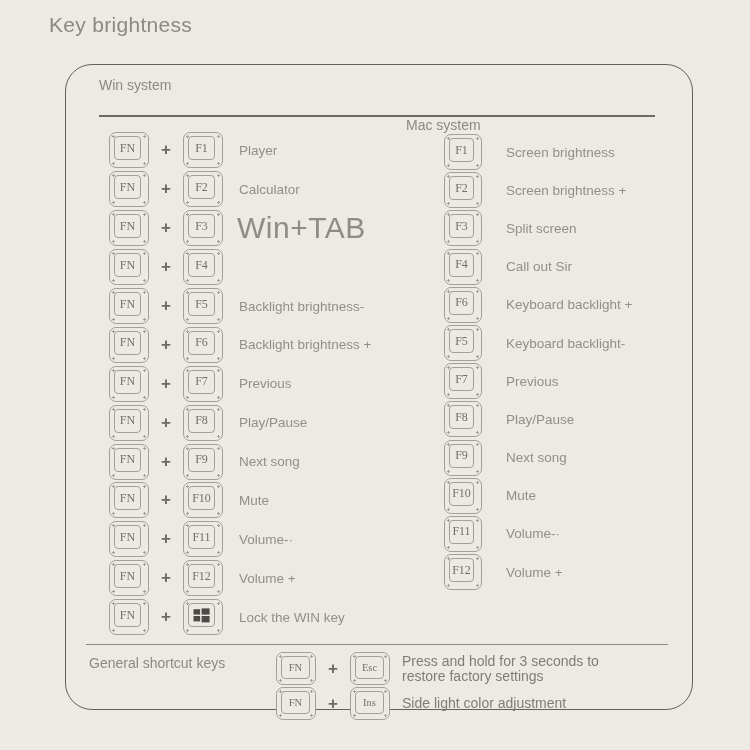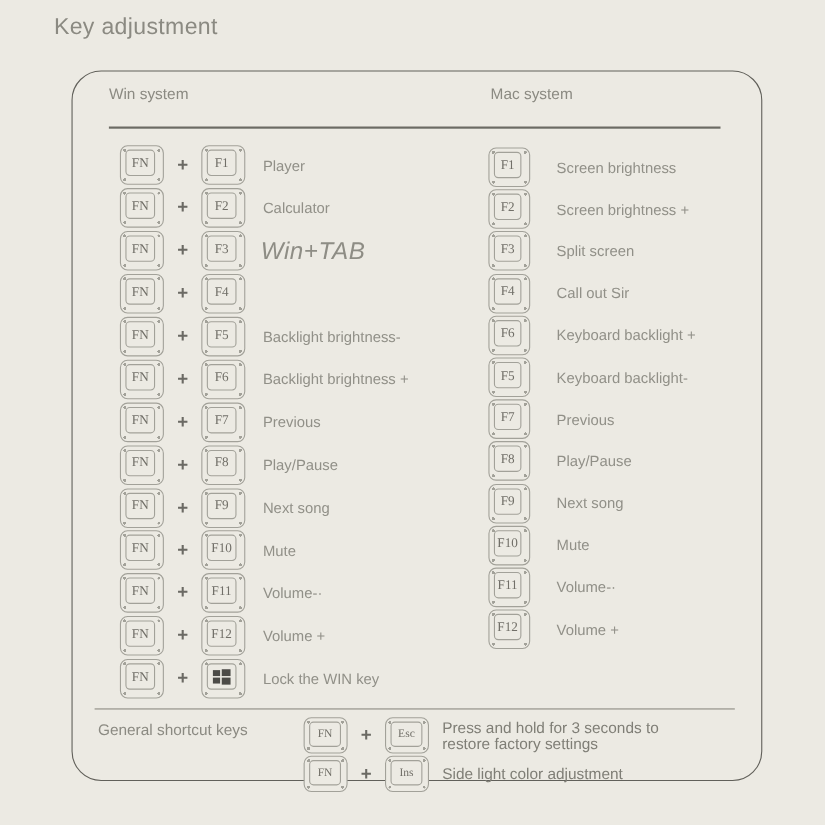--- a/index.html
+++ b/index.html
@@ -7,21 +7,21 @@
     --divider-light:#8B8A82; --key-border:#A2A199; --key-label:#716F68;
     --plus:#6B6A64; --desc:#919088; --desc-big:#8E8D85; --gen-text:#7F7E76; --winlogo:#4C4B47;
   }
   html,body{margin:0;padding:0;}
   body{width:750px;height:750px;background:var(--bg);font-family:"Liberation Sans",sans-serif;}
   .page{position:relative;width:750px;height:750px;overflow:hidden;background:var(--bg);}
   .title{position:absolute;left:49px;top:13px;font-size:21px;color:var(--text);letter-spacing:.3px;}
   .panel{position:absolute;left:65px;top:64px;width:628px;height:646px;
          border:1.6px solid var(--panel-border);border-radius:27px;box-sizing:border-box;}
   .col-header{position:absolute;top:12px;font-size:14px;color:var(--text);}
-  .header-win{left:33px;} .header-mac{left:380px;}
+  .header-win{left:33px;} .header-mac{left:340px;margin-top:40px;}
   .divider-top{position:absolute;left:33px;top:50px;width:556px;height:2px;background:var(--divider-dark);}
   .win-rows{position:absolute;left:43px;top:66px;}
   .mac-rows{position:absolute;left:378px;top:68px;}
   .row{display:flex;align-items:center;height:38.9px;}
   .mac-rows .row{height:38.2px;}
   
   .key{position:relative;width:40px;height:36px;border:1.2px solid var(--key-border);
        border-radius:7px;box-sizing:border-box;flex:none;background:var(--bg);}
   .key::after{content:'';position:absolute;inset:0;border-radius:7px;pointer-events:none;
        background:
@@ -29,36 +29,36 @@
         radial-gradient(circle 1.4px at calc(100% - 3.5px) 3.5px, var(--key-border) 97%, rgba(0,0,0,0) 100%),
         radial-gradient(circle 1.4px at 3.5px calc(100% - 3.5px), var(--key-border) 97%, rgba(0,0,0,0) 100%),
         radial-gradient(circle 1.4px at calc(100% - 3.5px) calc(100% - 3.5px), var(--key-border) 97%, rgba(0,0,0,0) 100%);}
   .cap{position:absolute;left:4px;top:3px;right:7px;bottom:7px;border:1.1px solid var(--key-border);
        border-radius:4px;display:flex;align-items:center;justify-content:center;
        font-family:"Liberation Serif",serif;font-size:12px;color:var(--key-label);}
   .mac-rows .key{width:38px;}
   .plus{width:34px;text-align:center;font-size:17px;font-weight:bold;color:var(--plus);flex:none;}
   .desc{margin-left:16px;font-size:13.5px;color:var(--desc);white-space:nowrap;}
   .mac-rows .desc{margin-left:24px;}
-  .desc.big{font-size:22px;color:var(--desc-big);margin-left:14px;letter-spacing:.5px;font-style:italic;}
+  .desc.big{font-size:30px;color:var(--desc-big);margin-left:14px;letter-spacing:.5px;}
   
   .divider-bottom{position:absolute;left:20px;top:579px;width:582px;height:1px;background:var(--divider-light);}
   .general-header{position:absolute;left:23px;top:590px;font-size:14px;color:var(--text);}
   .general-rows{position:absolute;left:210px;top:586px;}
   .general-rows .row{height:35px;}
   .general-rows .key{width:40px;height:33px;}
   .general-rows .cap{font-size:10.5px;left:4px;top:3px;right:5px;bottom:5px;}
   .gdesc{margin-left:12px;font-size:14px;line-height:15px;color:var(--gen-text);width:235px;}
   .winlogo-svg rect{fill:var(--winlogo);}
 </style>
 </head>
 <body>
 
 <div class="page">
-  <div class="title">Key adjustment</div>
+  <div class="title">Key brightness</div>
 
   <div class="panel">
     <div class="col-header header-win">Win system</div>
     <div class="col-header header-mac">Mac system</div>
     <div class="divider-top"></div>
 
     <div class="win-rows">
         <div class="row">
     <span class="key">
             <span class="cap">FN</span>

